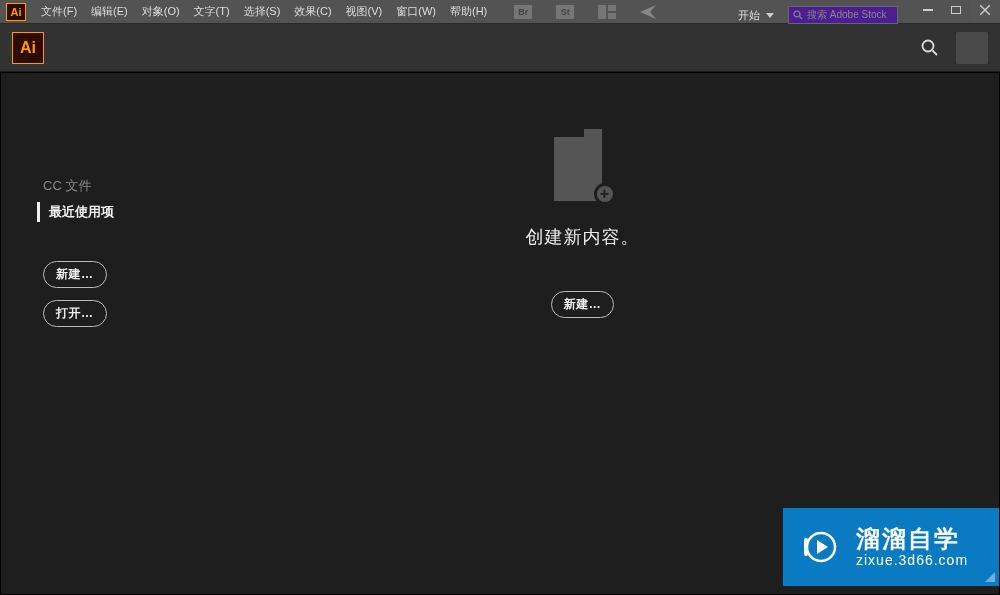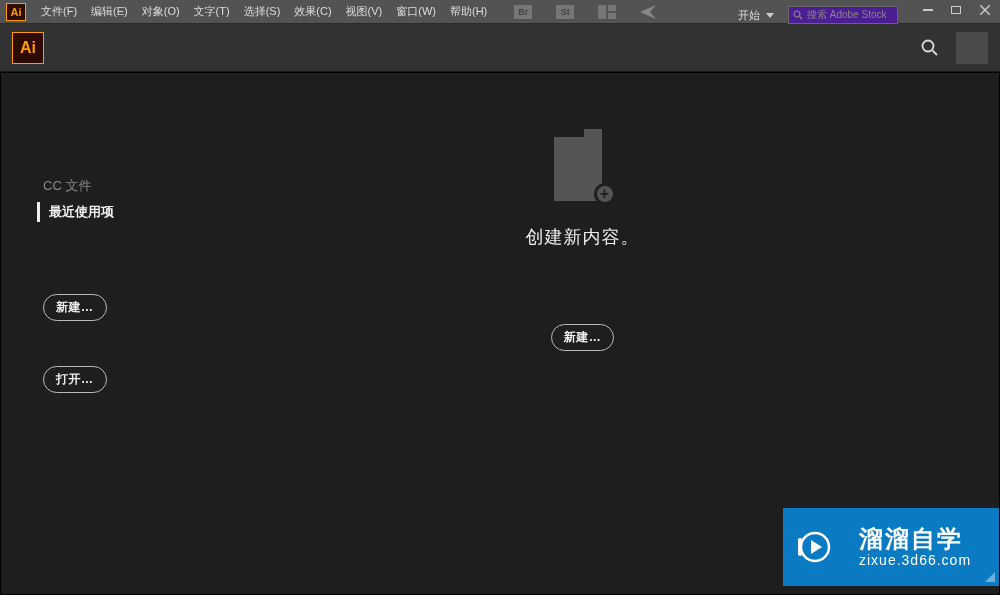--- a/index.html
+++ b/index.html
@@ -190,21 +190,20 @@
       border-radius: 14px;
       padding: 4px 12px;
       font-size: 12px;
       background: transparent;
       width: fit-content;
       min-width: 56px;
       text-align: center;
       cursor: default;
       font-weight: bold;
       letter-spacing: 0.5px;
-      margin-top: 33px;
     }
     .content {
       flex: 1;
       display: flex;
       flex-direction: column;
       align-items: center;
       padding-top: 56px;
     }
     .title {
       font-size: 28px;
@@ -253,22 +252,22 @@
     
     .watermark {
       position: absolute;
       right: 0;
       bottom: 8px;
       width: 216px;
       height: 78px;
       background: #0a7bc2;
       display: flex;
       align-items: center;
-      padding-left: 14px;
-      gap: 26px;
+      padding-left: 20px;
+      gap: 17px;
       color: #fff;
     }
     .wm-logo {
       width: 36px; height: 36px;
       display:flex; align-items:center; justify-content:center;
     }
     .wm-text {
       display: flex;
       flex-direction: column;
       line-height: 1.1;

